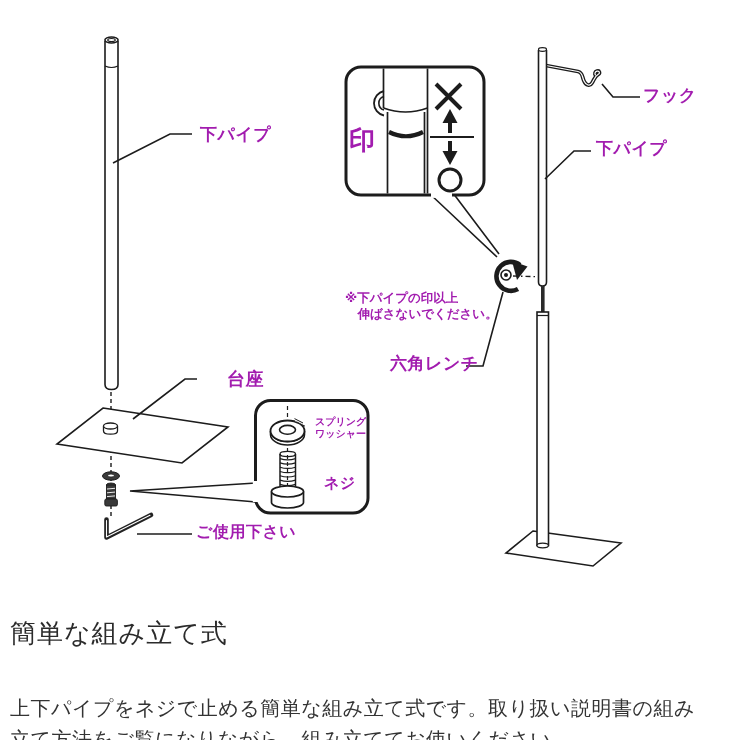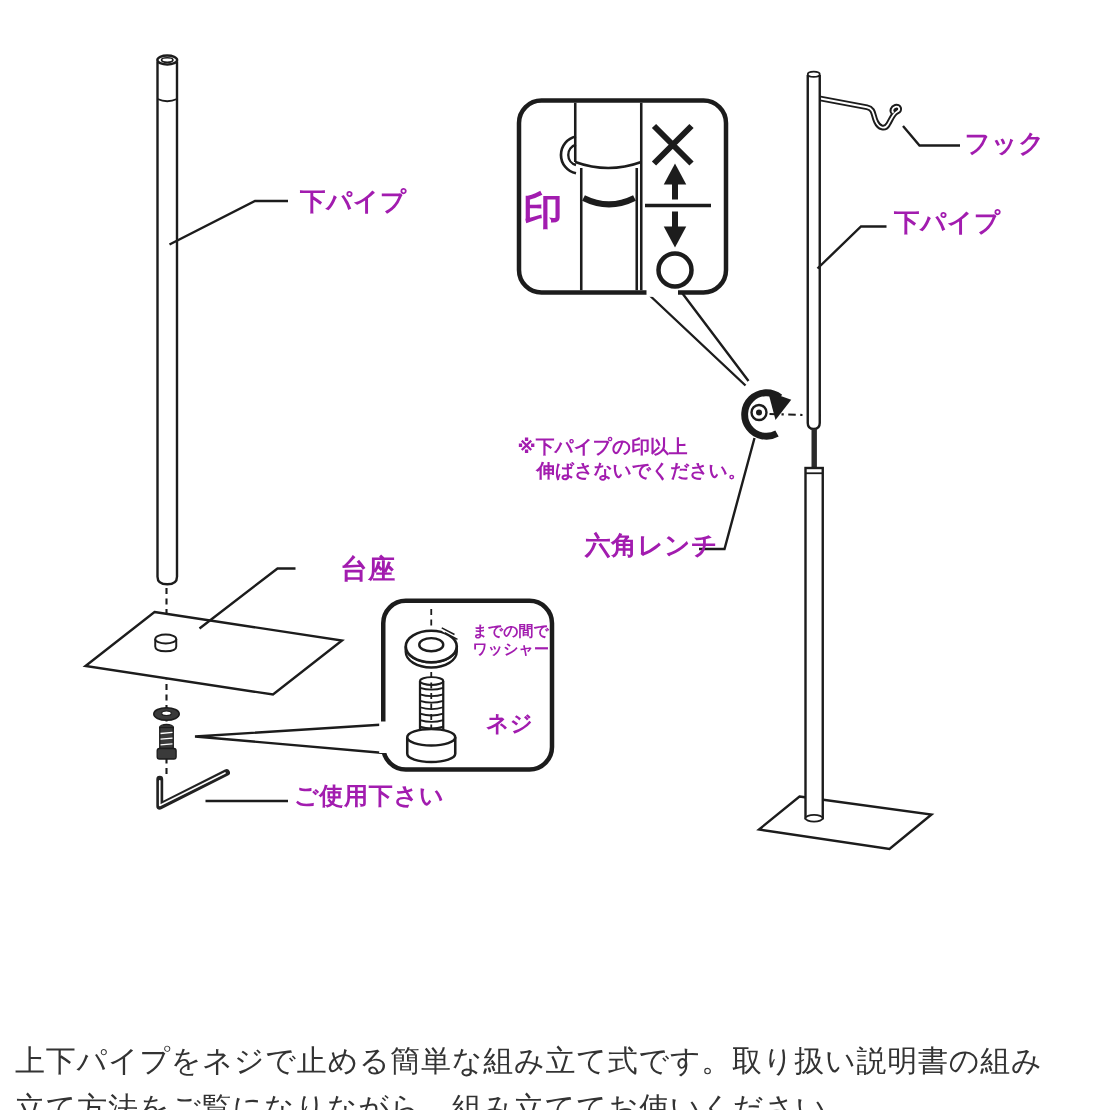--- a/index.html
+++ b/index.html
@@ -175,28 +175,29 @@
         <line x1="537" y1="315.5" x2="548.5" y2="315.5" stroke-width="1.2"></line>
         <ellipse cx="542.7" cy="545.5" rx="5.7" ry="2.3" fill="#fff" stroke-width="1.2"></ellipse>
       </g>
     </g>
   </svg>
 
   <div class="lbl lbl-pipe-left">下パイプ</div>
   <div class="lbl lbl-base">台座</div>
   <div class="lbl lbl-wrench">ご使用下さい</div>
 
-  <div class="lbl lbl-springwasher">までの間で
+  <div class="lbl lbl-springwasher">スプリング
 ワッシャー</div>
   <div class="lbl lbl-screw">ネジ</div>
 
   <div class="lbl lbl-mark">印</div>
   <div class="lbl lbl-caution">※下パイプの印以上
 　伸ばさないでください。</div>
   <div class="lbl lbl-adjuster">六角レンチ</div>
 
   <div class="lbl lbl-hook">フック</div>
   <div class="lbl lbl-pipe-right">下パイプ</div>
 
+  <div class="footer-heading">簡単な組み立て式</div>
   <div class="footer-body">上下パイプをネジで止める簡単な組み立て式です。取り扱い説明書の組み
 立て方法をご覧になりながら、組み立ててお使いください。</div>
 
 </div>
 
 </body></html>

